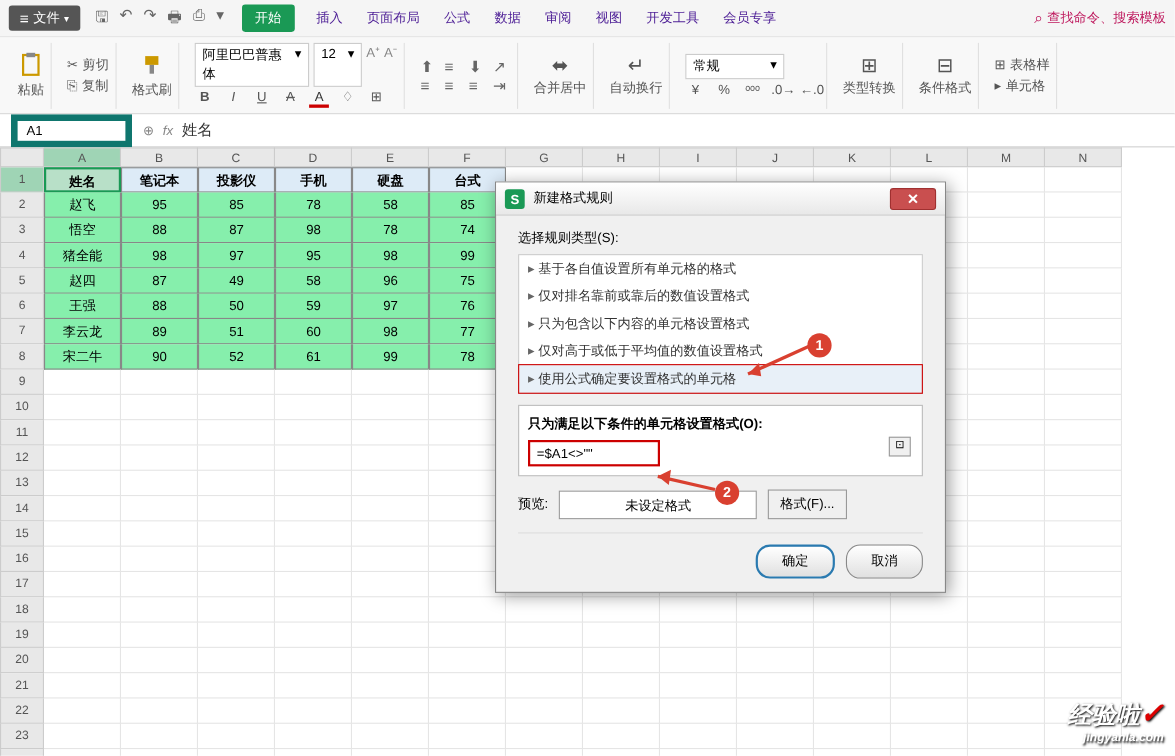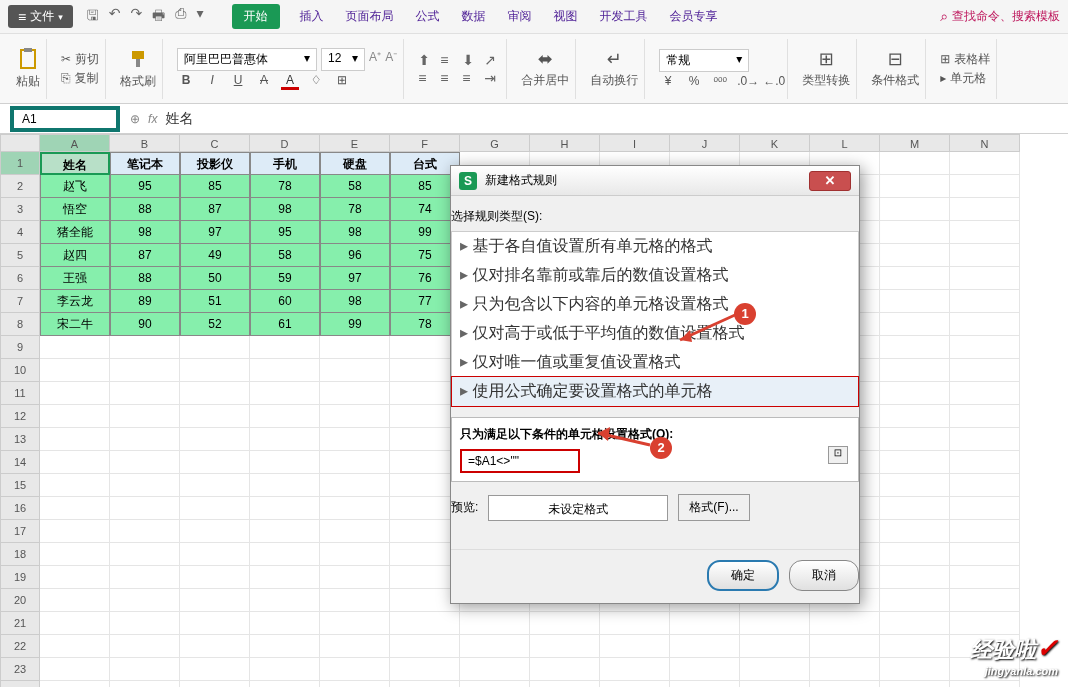--- a/index.html
+++ b/index.html
@@ -3,70 +3,70 @@
 <meta charset="utf-8">
 <style>
 *{box-sizing:border-box;margin:0;padding:0;font-family:"Microsoft YaHei",sans-serif;font-size:12px}
 body{background:#fff;width:1068px;height:687px;overflow:hidden;position:relative}
 .menubar{height:34px;background:#f5f5f5;display:flex;align-items:center;padding:0 8px;gap:4px;border-bottom:1px solid #e0e0e0}
 .menu-file{background:#555;color:#fff;padding:3px 10px;border-radius:3px;display:flex;align-items:center;gap:4px}
 .menu-file::before{content:"≡";font-size:14px}
 .menu-file::after{content:"▾";font-size:9px}
 .qat{display:flex;gap:10px;margin-left:10px;color:#666}
 .qat span{font-size:14px}
-.tabs{display:flex;gap:18px;margin-left:24px}
+.tabs{display:flex;gap:18px;margin-left:12px}
 .tab{color:#4c1d95;padding:4px 2px}
 .tab.active{background:#1a9955;color:#fff;padding:4px 12px;border-radius:3px}
 .search-box{margin-left:auto;color:#be185d;display:flex;align-items:center;gap:4px}
 .search-box::before{content:"⌕";font-size:14px}
 .ribbon{height:70px;background:#f8f8f8;border-bottom:1px solid #d0d0d0;display:flex;align-items:center;padding:5px 10px;gap:8px}
 .rgroup{display:flex;flex-direction:column;gap:2px;padding:0 6px;border-right:1px solid #e0e0e0;height:60px;justify-content:center}
 .rgroup.tall{align-items:center}
 .paste-btn{display:flex;flex-direction:column;align-items:center;color:#555;gap:2px}
 .paste-btn svg{width:24px;height:24px}
 .small-btn{display:flex;align-items:center;gap:4px;color:#555;font-size:11px}
-.font-sel{border:1px solid #ccc;padding:2px 6px;width:140px;background:#fff;display:flex;justify-content:space-between}
+.font-sel{border:1px solid #ccc;padding:2px 6px;width:104px;background:#fff;display:flex;justify-content:space-between}
 .size-sel{border:1px solid #ccc;padding:2px 6px;width:44px;background:#fff;display:flex;justify-content:space-between}
 .font-btns{display:flex;gap:8px;color:#555}
 .font-btns span{width:18px;text-align:center}
 .align-row{display:flex;gap:6px;color:#666}
 .align-row span{width:16px;font-size:14px}
 .namebar{height:30px;background:#fff;border-bottom:1px solid #d0d0d0;display:flex;align-items:center;padding:0 10px;gap:10px}
-.namebox{border:4px solid #0f766e;width:110px;padding:2px 8px;background:#fff}
+.namebox{border:6px solid #0f766e;width:110px;padding:2px 8px;background:#fff}
 .fx-area{display:flex;align-items:center;gap:8px;color:#888}
 .sheet{position:relative}
 .colheads{display:flex;margin-left:40px}
 .colhead{width:70px;height:18px;background:#e8e8e8;border:1px solid #ccc;border-left:none;text-align:center;color:#555;font-size:11px;line-height:18px}
 .colhead.sel{background:#9fd4b5}
 .rowcorner{width:40px;height:18px;background:#e8e8e8;border:1px solid #ccc;position:absolute;left:0;top:0}
 .rows{}
 .row{display:flex;height:23px}
 .rowhead{width:40px;background:#e8e8e8;border:1px solid #ccc;border-top:none;text-align:center;color:#555;font-size:11px;line-height:22px}
 .rowhead.sel{background:#9fd4b5}
 .cell{width:70px;border:1px solid #d0d0d0;border-top:none;border-left:none;text-align:center;line-height:22px;font-size:12px;background:#86efac}
 .cell.hdr{background:#ddebf7;font-weight:bold;border:1px solid #888}
 .cell.data{border:1px solid #888;border-top:none}
 .cell.active{background:#b8e0c8;border:2px solid #1a9955}
 .empty-cell{width:70px;border-right:1px solid #e5e5e5;border-bottom:1px solid #e5e5e5}
 .dialog{position:absolute;left:450px;top:165px;width:410px;background:#f0f0f0;border:1px solid #888;box-shadow:3px 3px 15px rgba(0,0,0,.4)}
 .dlg-title{background:linear-gradient(#fff,#e8e8e8);height:30px;display:flex;align-items:center;padding:0 8px;gap:8px;border-bottom:1px solid #ccc}
 .dlg-title-icon{width:18px;height:18px;background:#1a9955;border-radius:3px;color:#fff;text-align:center;line-height:18px;font-weight:bold}
 .dlg-close{margin-left:auto;width:42px;height:20px;background:#c94f4f;border-radius:3px;color:#fff;text-align:center;line-height:18px;font-size:13px;font-weight:bold;border:1px solid #a03030}
-.dlg-body{padding:12px 0}
+.dlg-body{padding:12px 20px}
 .dlg-label{font-size:12px;margin-bottom:6px}
 .rule-list{border:1px solid #ccc;background:#fff;margin-bottom:10px}
-.rule-item{padding:4px 8px;font-size:16px;color:#333}
+.rule-item{padding:4px 8px;font-size:12px;color:#333}
 .rule-item::before{content:"▸ ";color:#666}
 .rule-item.sel{background:#e8f0f8;outline:1px solid #c00}
 .section-label{font-size:12px;margin-bottom:6px}
 .formula-box{border:1px solid #bbb;background:#fff;padding:8px;margin-bottom:12px;position:relative}
 .formula-lbl{font-weight:bold;font-size:12px;margin-bottom:6px}
 .formula-input{border:2px solid #c00;padding:3px 6px;width:120px;font-size:12px;background:#fff}
 .range-btn{position:absolute;right:10px;top:28px;width:20px;height:18px;border:1px solid #999;background:#f0f0f0;font-size:10px;text-align:center}
-.preview-row{display:flex;align-items:center;gap:10px;margin-bottom:28px}
+.preview-row{display:flex;align-items:center;gap:10px;margin-bottom:12px}
 .preview-box{border:1px solid #999;background:#fff;width:180px;height:26px;text-align:center;line-height:26px}
 .fmt-btn{border:1px solid #999;background:#f0f0f0;padding:4px 10px}
 .dlg-btns{display:flex;justify-content:flex-end;gap:10px;padding-top:10px;border-top:1px solid #ddd}
 .dlg-btn{border:1px solid #888;padding:5px 22px;background:linear-gradient(#fff,#e0e0e0);border-radius:13px}
 .dlg-btn.primary{border:2px solid #2a7ab0}
 .callout{position:absolute;width:22px;height:22px;background:#d94030;border-radius:50%;color:#fff;text-align:center;line-height:22px;font-weight:bold;font-size:13px}
 .arrow{position:absolute;pointer-events:none}
 .watermark{position:absolute;right:10px;bottom:10px;color:#fff;font-weight:bold;font-style:italic;text-shadow:1px 1px 2px #000}
 .watermark .big{font-size:22px}
 .watermark .check{color:#d00;font-size:26px}
@@ -659,21 +659,20 @@
     <span>新建格式规则</span>
     <div class="dlg-close">✕</div>
   </div>
   <div class="dlg-body">
     <div class="dlg-label">选择规则类型(S):</div>
     <div class="rule-list">
       <div class="rule-item">基于各自值设置所有单元格的格式</div>
       <div class="rule-item">仅对排名靠前或靠后的数值设置格式</div>
       <div class="rule-item">只为包含以下内容的单元格设置格式</div>
       <div class="rule-item">仅对高于或低于平均值的数值设置格式</div>
-      <div class="rule-item">仅对唯一值或重复值设置格式</div>
       <div class="rule-item sel">使用公式确定要设置格式的单元格</div>
     </div>
     <div class="formula-box">
       <div class="formula-lbl">只为满足以下条件的单元格设置格式(O):</div>
       <input class="formula-input" value="=$A1&lt;&gt;&quot;&quot;" style="">
       <div class="range-btn">⊡</div>
     </div>
     <div class="preview-row">
       <span>预览:</span>
       <div class="preview-box">未设定格式</div>

